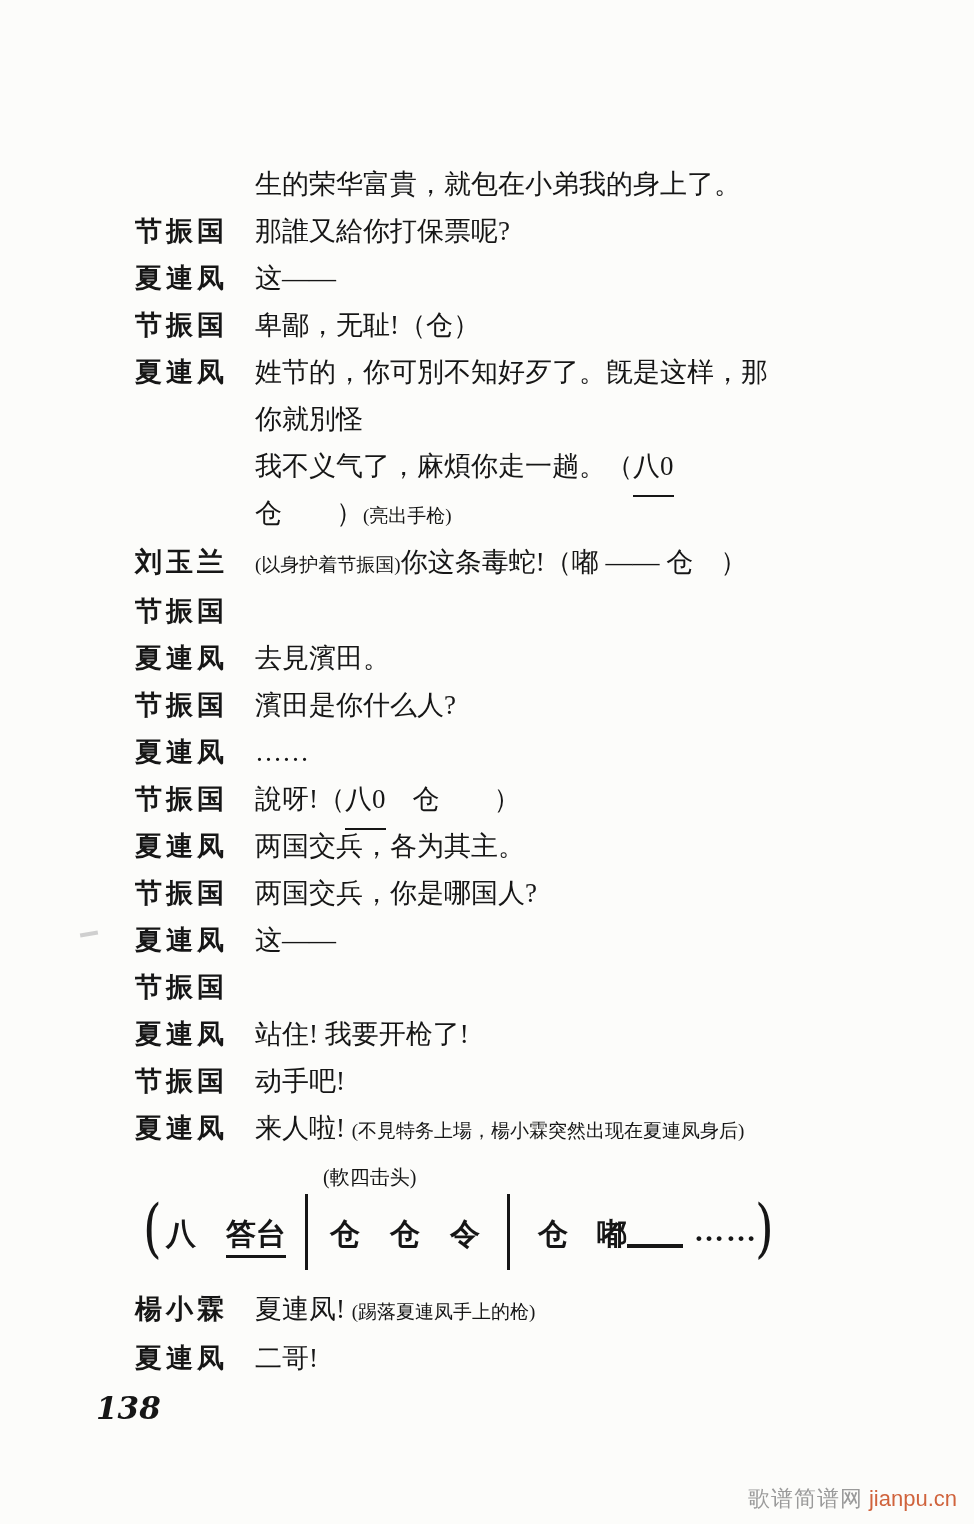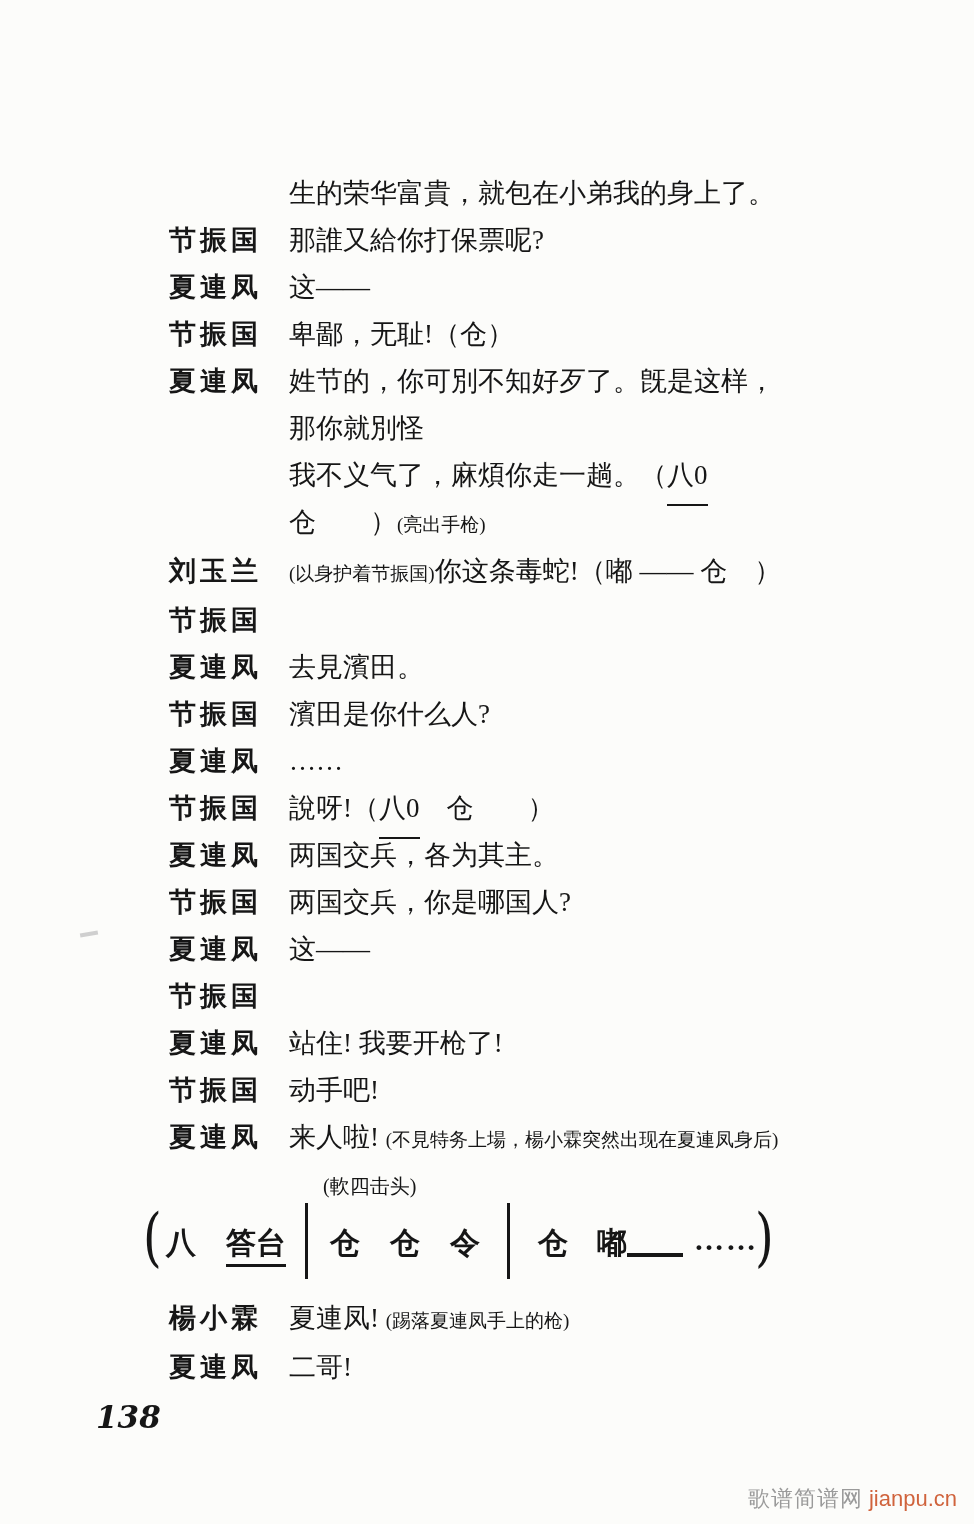--- a/index.html
+++ b/index.html
@@ -5,28 +5,27 @@
   html,body{margin:0;padding:0;background:#e9e9e9;}
   .page{
     position:relative;
     width:974px;height:1524px;
     margin:0 auto;
     background:#fcfcfa;
     color:#161616;
     overflow:hidden;
     font-family:"Liberation Serif", serif;
   }
-  .content{position:absolute;left:0;top:170px;width:784px;}
+  .content{position:absolute;left:0;top:161px;width:784px;}
   .row{display:flex;align-items:flex-start;padding-left:135px;}
   .speaker{
     flex:0 0 120px;width:120px;
     font-family:"Liberation Sans", sans-serif;
     font-weight:bold;font-size:27px;line-height:47px;letter-spacing:4px;
     white-space:nowrap;
-    margin-left:34px;
   }
   .dialogue{flex:1;font-size:27px;line-height:47px;max-width:700px;}
   .dialogue .normal{font-size:27px;}
   .dialogue .stage{font-size:19px;}
   .underlined{border-bottom:2px solid #161616;padding-bottom:14px;}
   
   .perc-header{padding-left:323px;font-size:20px;line-height:26px;margin-top:10px;}
   
   .notation{position:relative;height:88px;margin-top:2px;width:974px;}
   .notation .item{position:absolute;top:22px;font-size:30px;font-weight:bold;white-space:nowrap;}

